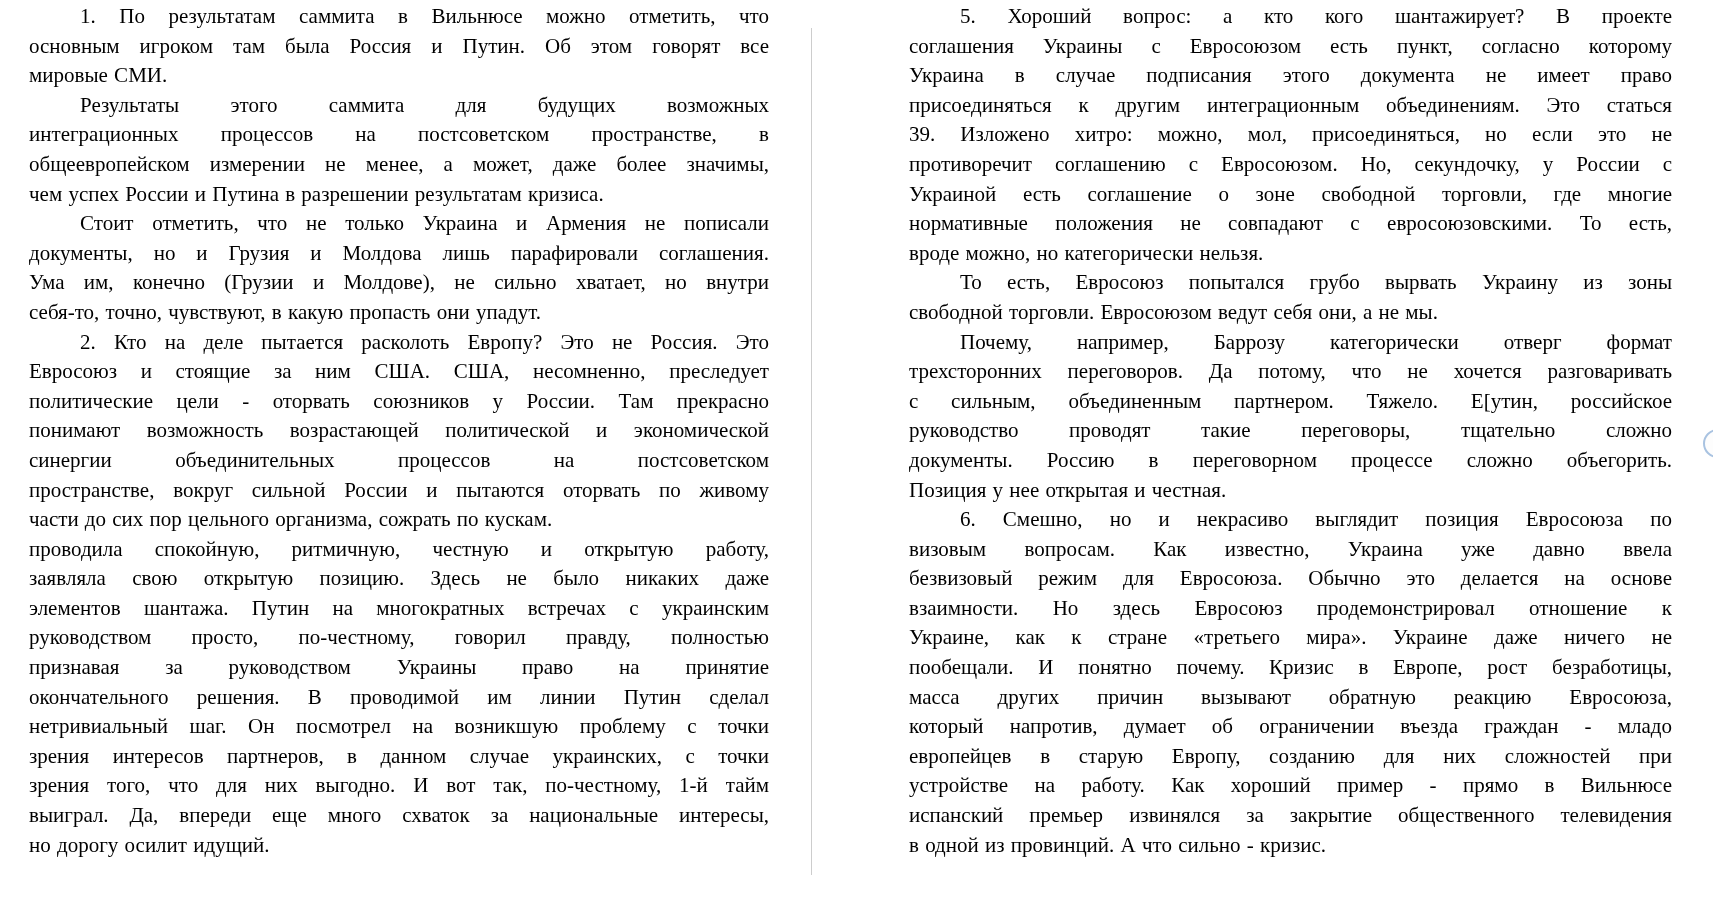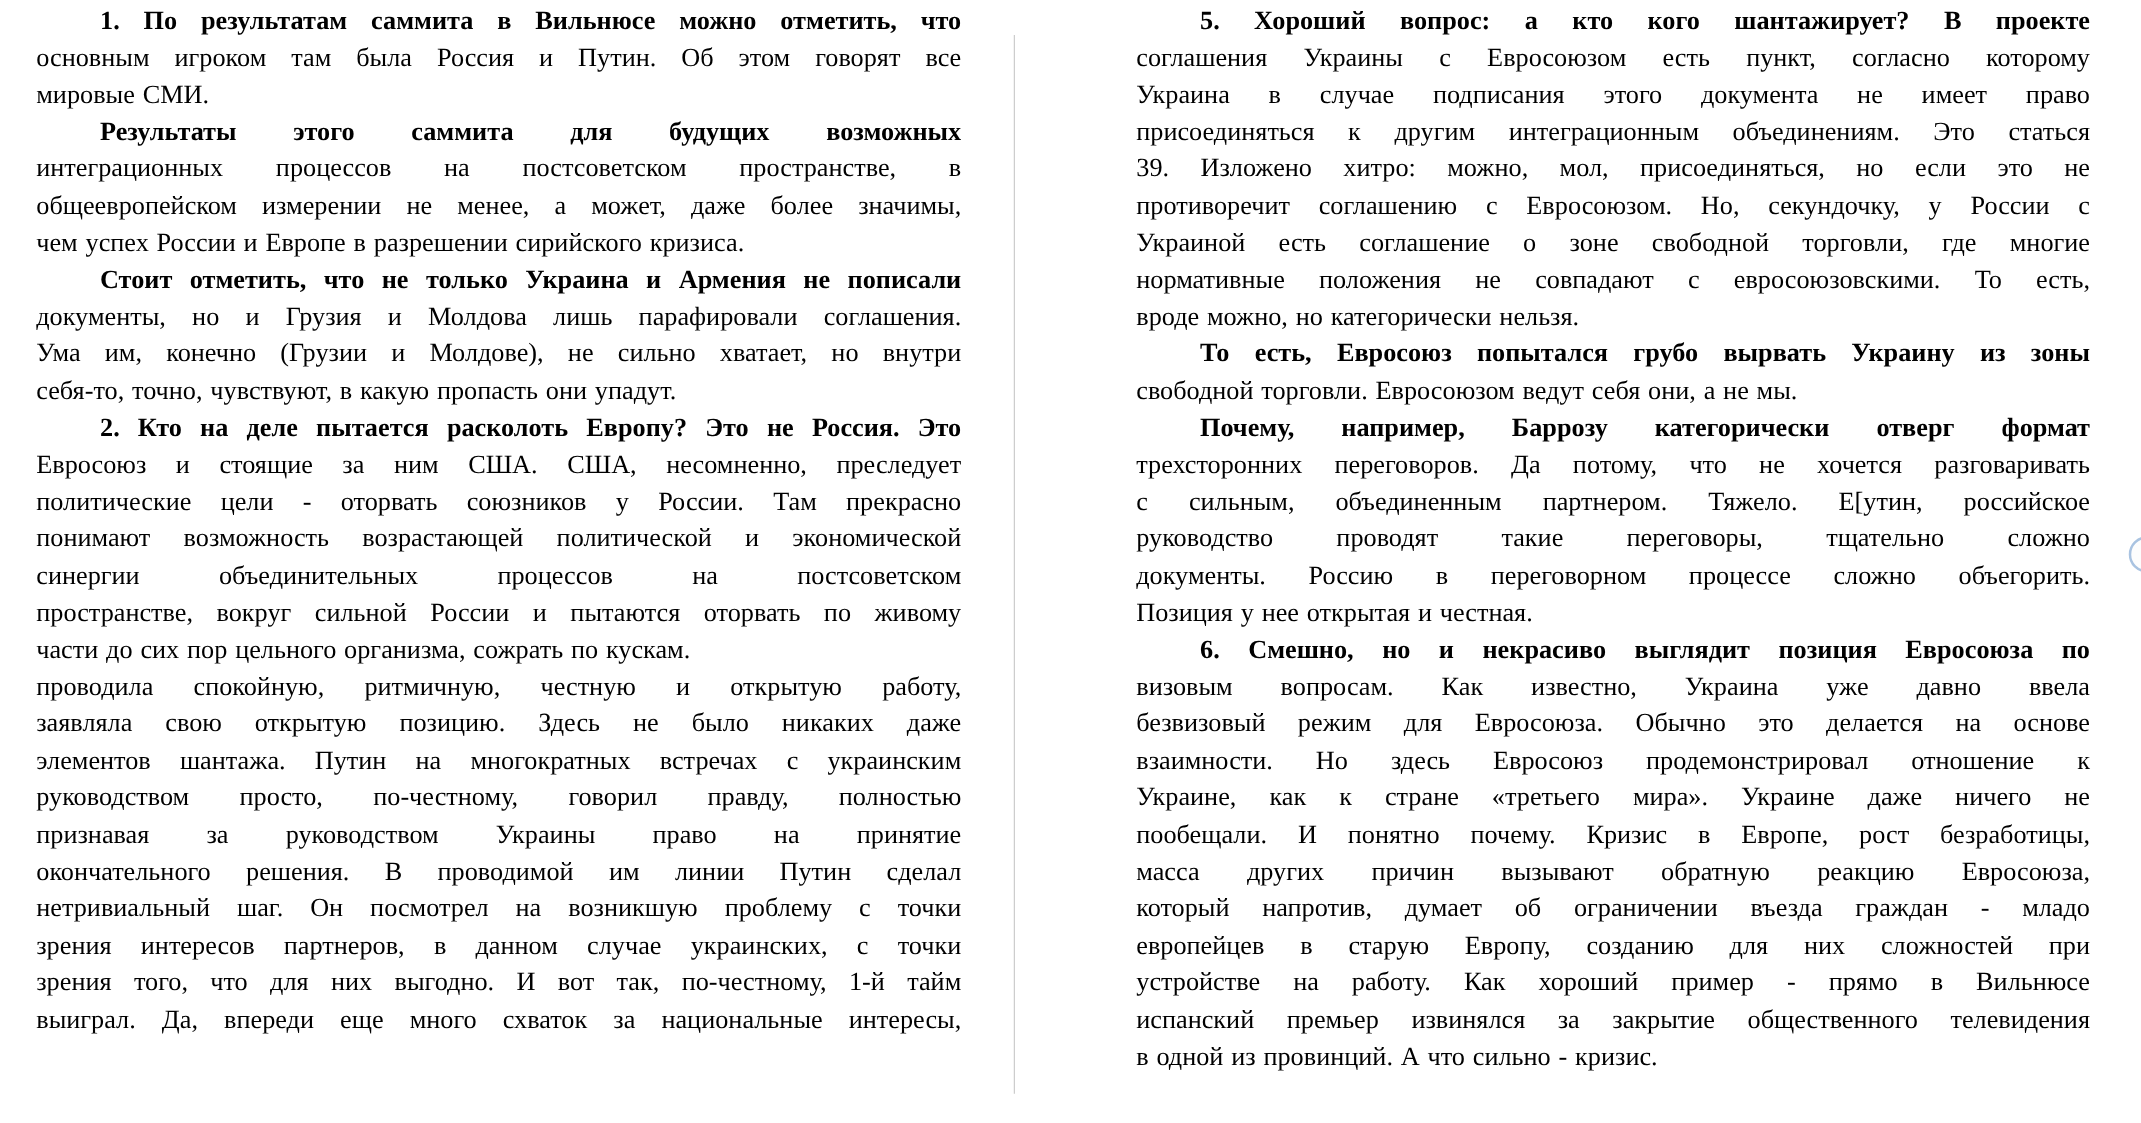--- a/index.html
+++ b/index.html
@@ -26,21 +26,21 @@
     color: #000000;
   }
   .col-left  { left: 29px;  width: 740px; }
   .col-right { left: 909px; width: 763px; }
   .line {
     text-align: justify;
     text-align-last: justify;
     white-space: normal;
     word-spacing: 1px;
   }
-  .line.first { text-indent: 51px; font-weight: bold; }
+  .line.first { text-indent: 51px; }
   .line.para-end { text-align-last: left; }
   .divider {
     position: absolute;
     left: 811px;
     top: 28px;
     width: 1px;
     height: 847px;
     background: #cdcdcd;
   }
   .float-circle {
@@ -59,21 +59,21 @@
 <body>
 
 <div class="page">
   <div class="col col-left">
       <div class="line first">1. По результатам саммита в Вильнюсе можно отметить, что</div>
       <div class="line">основным игроком там была Россия и Путин. Об этом говорят все</div>
       <div class="line para-end">мировые СМИ.</div>
       <div class="line first">Результаты этого саммита для будущих возможных</div>
       <div class="line">интеграционных процессов на постсоветском пространстве, в</div>
       <div class="line">общеевропейском измерении не менее, а может, даже более значимы,</div>
-      <div class="line para-end">чем успех России и Европе в разрешении сирийского кризиса.</div>
+      <div class="line para-end">чем успех России и Путина в разрешении результатам кризиса.</div>
       <div class="line first">Стоит отметить, что не только Украина и Армения не пописали</div>
       <div class="line">документы, но и Грузия и Молдова лишь парафировали соглашения.</div>
       <div class="line">Ума им, конечно (Грузии и Молдове), не сильно хватает, но внутри</div>
       <div class="line para-end">себя-то, точно, чувствуют, в какую пропасть они упадут.</div>
       <div class="line first">2. Кто на деле пытается расколоть Европу? Это не Россия. Это</div>
       <div class="line">Евросоюз и стоящие за ним США. США, несомненно, преследует</div>
       <div class="line">политические цели - оторвать союзников у России. Там прекрасно</div>
       <div class="line">понимают возможность возрастающей политической и экономической</div>
       <div class="line">синергии объединительных процессов на постсоветском</div>
       <div class="line">пространстве, вокруг сильной России и пытаются оторвать по живому</div>
@@ -81,20 +81,21 @@
       <div class="line">проводила спокойную, ритмичную, честную и открытую работу,</div>
       <div class="line">заявляла свою открытую позицию. Здесь не было никаких даже</div>
       <div class="line">элементов шантажа. Путин на многократных встречах с украинским</div>
       <div class="line">руководством просто, по-честному, говорил правду, полностью</div>
       <div class="line">признавая за руководством Украины право на принятие</div>
       <div class="line">окончательного решения. В проводимой им линии Путин сделал</div>
       <div class="line">нетривиальный шаг. Он посмотрел на возникшую проблему с точки</div>
       <div class="line">зрения интересов партнеров, в данном случае украинских, с точки</div>
       <div class="line">зрения того, что для них выгодно. И вот так, по-честному, 1-й тайм</div>
       <div class="line">выиграл. Да, впереди еще много схваток за национальные интересы,</div>
+      <div class="line para-end">но дорогу осилит идущий.</div>
     </div>
   <div class="divider" style="background: rgb(205, 205, 205);"></div>
   <div class="col col-right">
       <div class="line first">5. Хороший вопрос: а кто кого шантажирует? В проекте</div>
       <div class="line">соглашения Украины с Евросоюзом есть пункт, согласно которому</div>
       <div class="line">Украина в случае подписания этого документа не имеет право</div>
       <div class="line">присоединяться к другим интеграционным объединениям. Это статься</div>
       <div class="line">39. Изложено хитро: можно, мол, присоединяться, но если это не</div>
       <div class="line">противоречит соглашению с Евросоюзом. Но, секундочку, у России с</div>
       <div class="line">Украиной есть соглашение о зоне свободной торговли, где многие</div>

